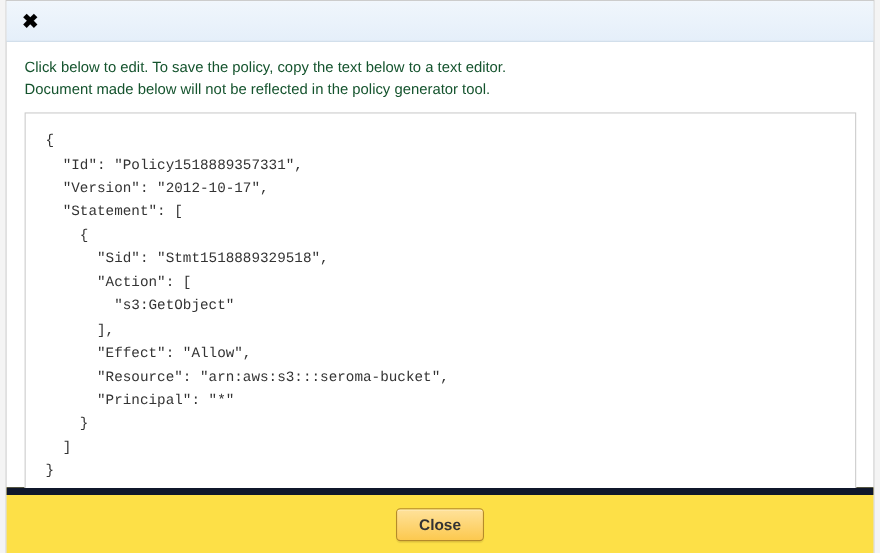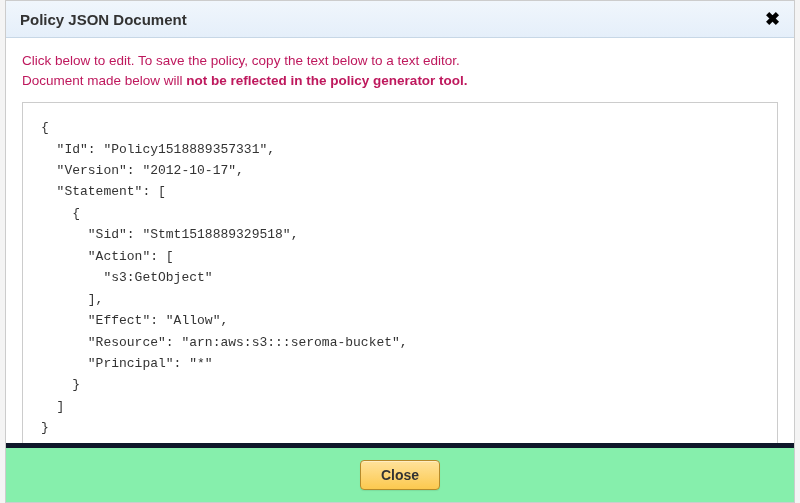--- a/index.html
+++ b/index.html
@@ -43,42 +43,42 @@
       line-height: 1;
     }
     .modal-body {
       padding: 13px 16px 5px 16px;
       position: relative;
       height: 405px;
       overflow-y: auto;
     }
     .instructions {
       font-size: 13.5px;
-      color: #be185d;
+      color: #14532d;
       line-height: 1.45;
       margin-bottom: 12px;
     }
     .instructions strong {
-      font-weight: bold;
+      font-weight: normal;
     }
     .code-box {
       border: 1px solid #ccc;
       background: #fff;
       padding: 14px 18px;
       font-family: "Courier New", Courier, monospace;
       font-size: 13px;
       color: #333;
       line-height: 1.65;
       white-space: pre;
       overflow: auto;
       margin-bottom: 28px;
     }
     .modal-footer {
-      background: #86efac;
-      border-top: 5px solid #0f172a;
+      background: #fde047;
+      border-top: 7px solid #0f172a;
       padding: 12px 0;
       text-align: center;
       text-decoration: underline;
     }
     .close-button {
       background: linear-gradient(to bottom, #ffe29b, #fcc94f);
       border: 1px solid #b58a2b;
       border-radius: 4px;
       color: #333;
       font-size: 14px;
@@ -96,21 +96,20 @@
     .modal-body::-webkit-scrollbar-thumb {
       background: #c7c7c7;
     }
   </style>
 </head>
 <body>
 
 <div class="modal">
 
   <div class="modal-header">
-    <span class="modal-title">Policy JSON Document</span>
     <span class="close-icon">✖</span>
   </div>
 
   <div class="modal-body">
     <div class="instructions">
       <span>Click below to edit. To save the policy, copy the text below to a text editor.</span><br>
       <span>Document made below will </span><strong>not be reflected in the policy generator tool.</strong>
     </div>
 
     <div class="code-box">{

